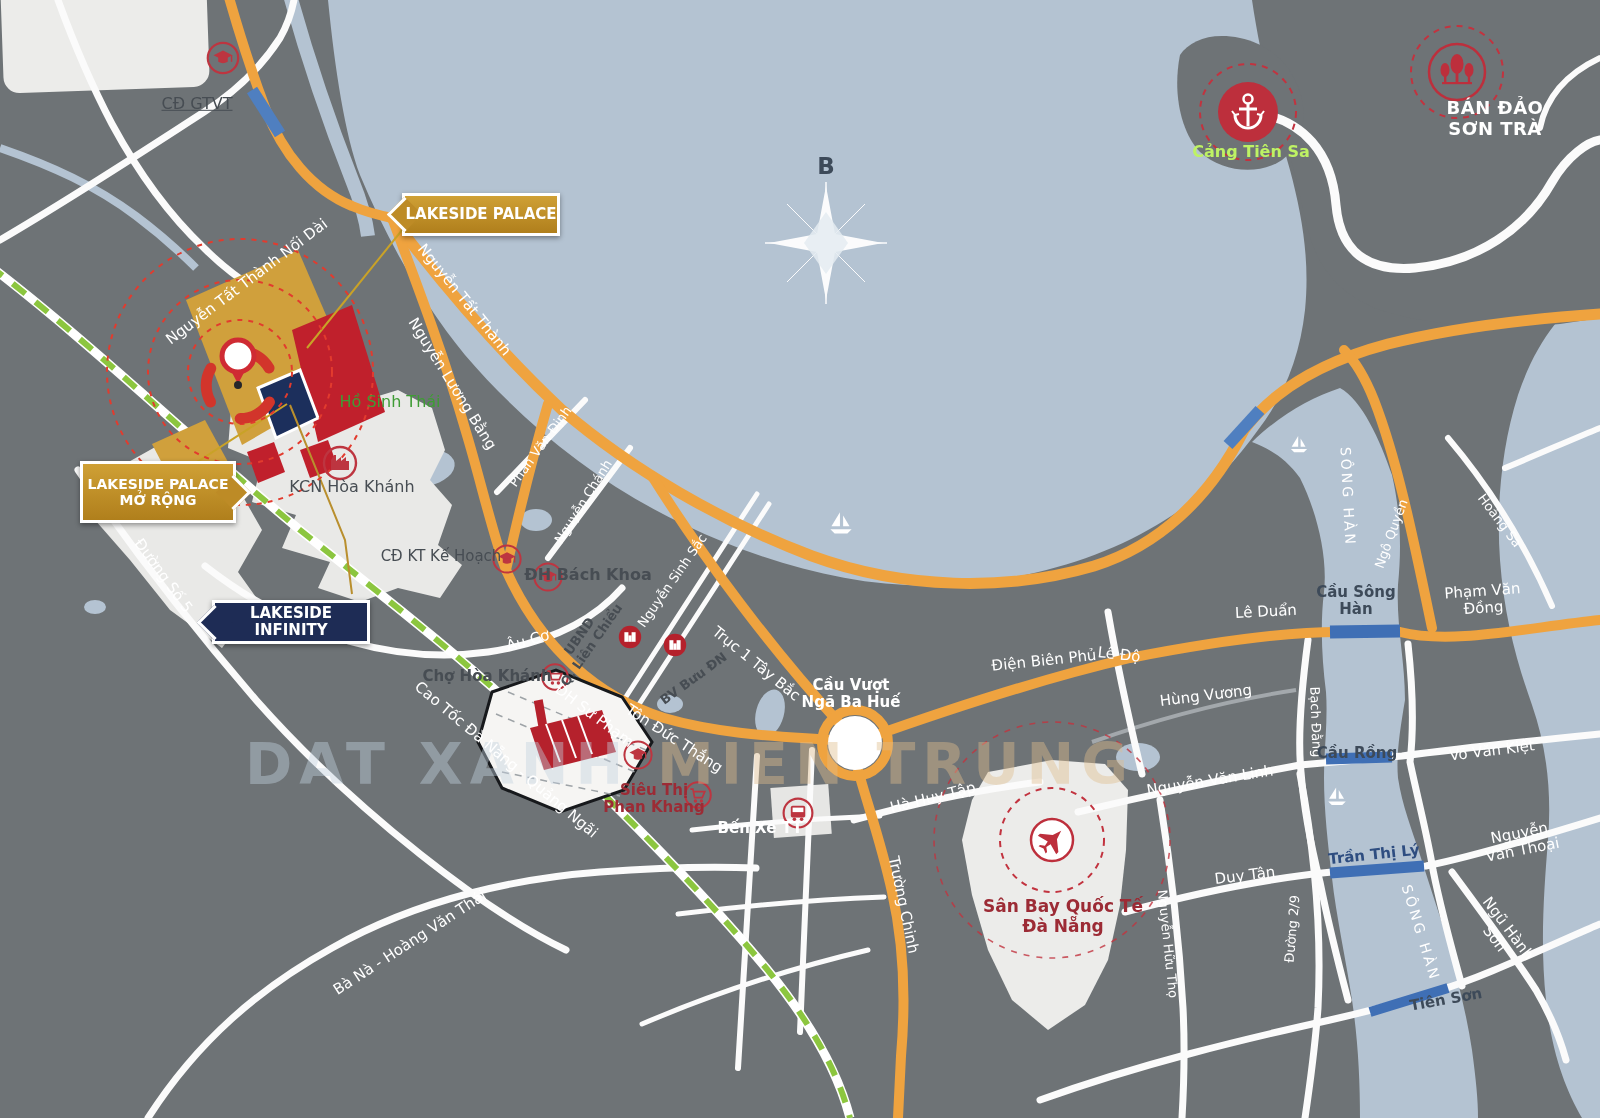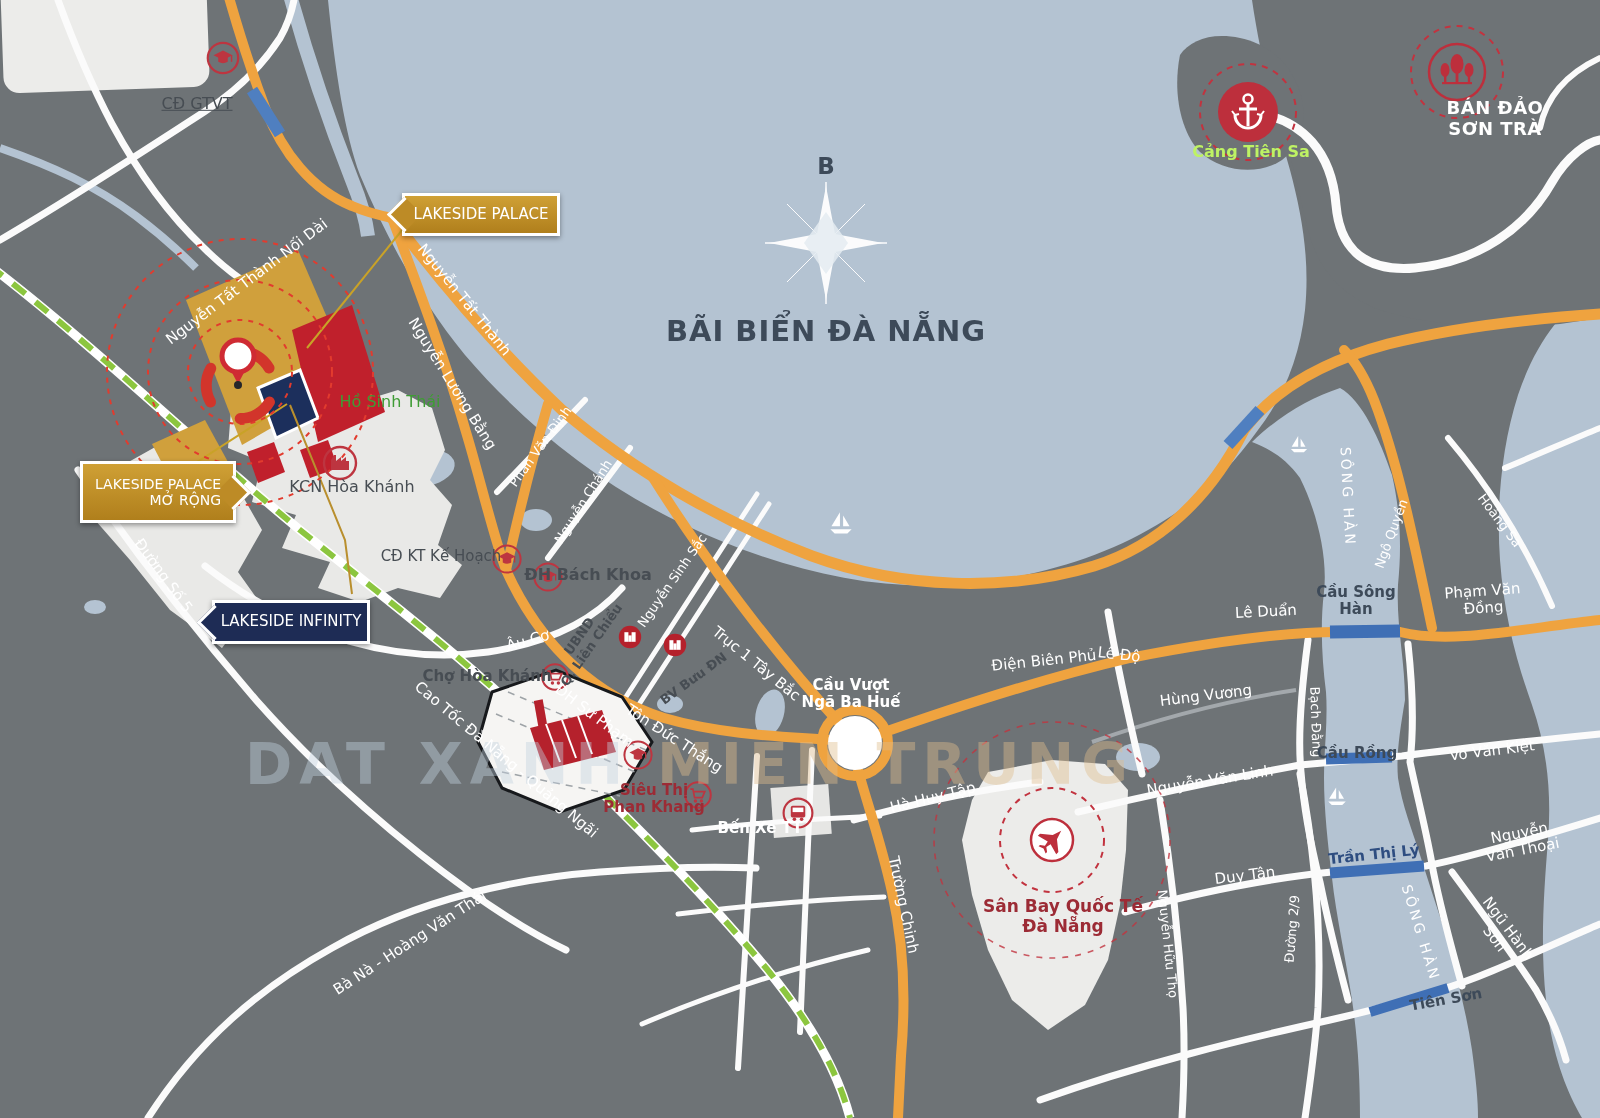--- a/index.html
+++ b/index.html
@@ -8,21 +8,21 @@
   #stage svg{position:absolute;left:0;top:0;}
   .lbl{position:absolute;transform:translate(-50%,-50%) rotate(var(--r,0deg));
        white-space:pre-line;text-align:center;font-size:15px;font-weight:500;
        color:#fff;line-height:1.15;pointer-events:none;}
   .d{color:#474d53;} .dk{color:#3d4a59;} .g{color:#3f9c35;} .r{color:#bef264;}
   .dr{color:#9c2b35;font-weight:bold;} .bl{color:#2e4d80;font-weight:bold;}
   .b{font-weight:bold;} .sp{letter-spacing:3px;font-size:14px;}
   .sm{font-size:13px;} .big{font-size:29px;letter-spacing:1px;font-weight:bold;}
   .cb{font-size:23px;font-weight:bold;}
   .badge{position:absolute;display:flex;align-items:center;justify-content:center;
-         color:#fff;font-weight:normal;border:3px solid #fff;text-align:right;
+         color:#fff;font-weight:bold;border:3px solid #fff;text-align:center;
          box-shadow:0 2px 5px rgba(0,0,0,.4);line-height:1.15;z-index:6;}
   .badge .tip{position:absolute;width:22px;height:22px;transform:rotate(45deg);
          background:inherit;z-index:-1;}
   .tip.tr{right:-13px;border-top:3px solid #fff;border-right:3px solid #fff;}
   .tip.tl{left:-13px;border-bottom:3px solid #fff;border-left:3px solid #fff;}
   .bg-green{background:#2E9C47;} .bg-gold{background:linear-gradient(180deg,#cfA035,#b07f1c);}
   .bg-gold .tip{background:#bd8b26;} .bg-navy{background:#1E2C55;}
   #wm{position:absolute;left:690px;top:764px;transform:translate(-50%,-50%);
       font-size:57px;font-weight:bold;letter-spacing:7px;white-space:nowrap;
       opacity:.42;z-index:4;pointer-events:none;}
@@ -323,21 +323,20 @@
 <div class="lbl b" style="left:851px;top:694px;">Cầu Vượt
 Ngã Ba Huế</div>
 <div class="lbl b" style="left:760px;top:829px;">Bến Xe TT</div>
 <div class="lbl dr" style="left:654px;top:799px;">Siêu Thị
 Phan Khang</div>
 <div class="lbl dr" style="left:1063px;top:917px;font-size:17px;">Sân Bay Quốc Tế
 Đà Nẵng</div>
 <div class="lbl r b" style="left:1251px;top:152px;font-size:16px;">Cảng Tiên Sa</div>
 <div class="lbl b" style="left:1495px;top:119px;font-size:18px;letter-spacing:.5px;">BÁN ĐẢO
 SƠN TRÀ</div>
-<div class="lbl dk big" style="left:826px;top:332px;">BÃI BIỂN ĐÀ NẴNG</div>
 <div class="lbl dk cb" style="left:826px;top:166px;">B</div>
 
 <div class="lbl" style="left:247px;top:282px;--r:-37deg;">Nguyễn Tất Thành Nối Dài</div>
 <div class="lbl" style="left:464px;top:300px;--r:51deg;">Nguyễn Tất Thành</div>
 <div class="lbl" style="left:452px;top:384px;--r:58deg;">Nguyễn Lương Bằng</div>
 <div class="lbl sm" style="left:541px;top:447px;--r:-54deg;">Phan Văn Định</div>
 <div class="lbl sm" style="left:584px;top:502px;--r:-58deg;">Nguyễn Chánh</div>
 <div class="lbl sm" style="left:673px;top:581px;--r:-55deg;">Nguyễn Sinh Sắc</div>
 <div class="lbl" style="left:756px;top:664px;--r:39deg;">Trục 1 Tây Bắc</div>
 <div class="lbl" style="left:528px;top:641px;--r:-16deg;">Âu Cơ</div>

